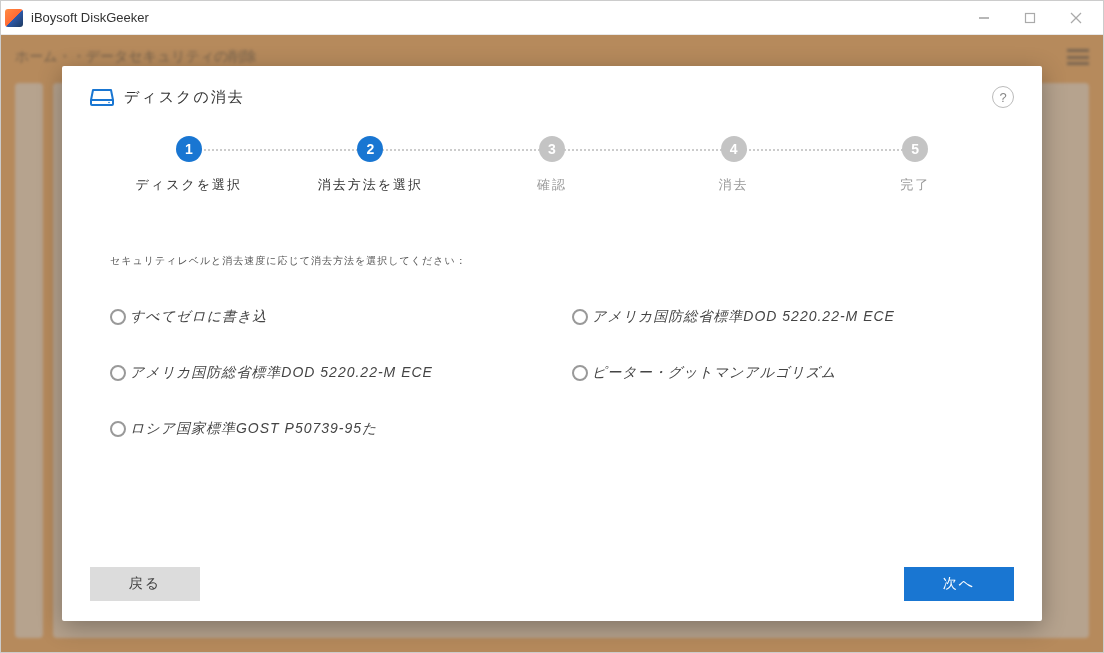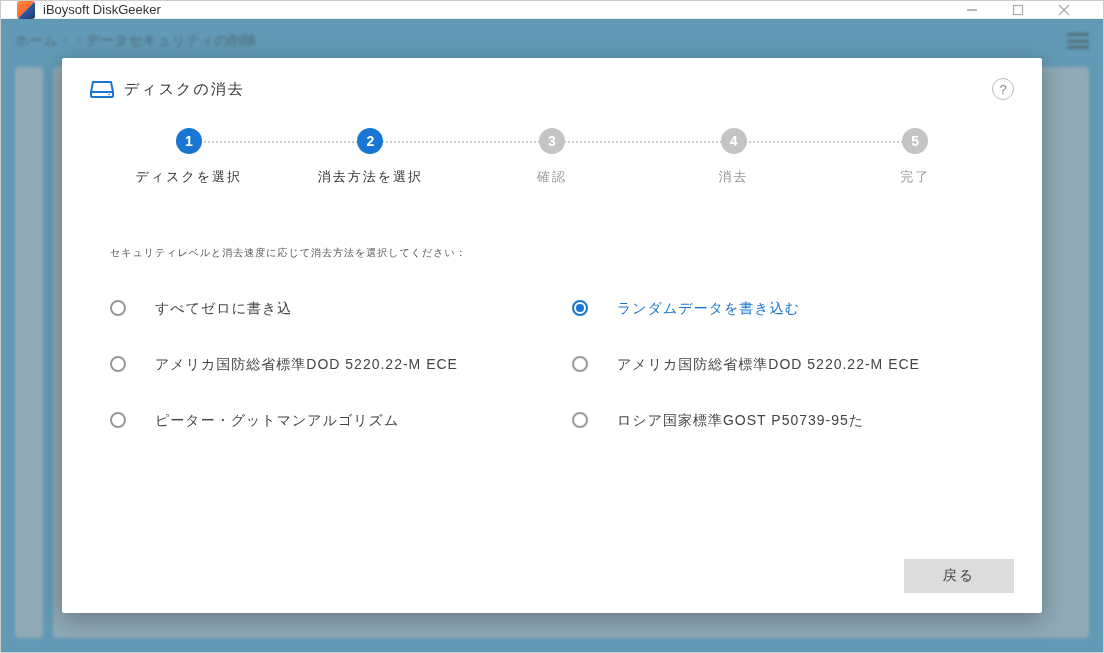--- a/index.html
+++ b/index.html
@@ -13,24 +13,24 @@
 .window {
   width: 1104px;
   height: 653px;
   background: #fff;
   border: 1px solid #ccc;
   display: flex;
   flex-direction: column;
   box-shadow: 0 2px 8px rgba(0,0,0,0.1);
 }
 .titlebar {
-  height: 18px;
-  display: flex;
-  align-items: center;
-  padding: 0 16px;
+  height: 34px;
+  display: flex;
+  align-items: center;
+  padding: 0 4px;
   background: #fff;
   border-bottom: 1px solid #e8e8e8;
 }
 .titlebar-icon {
   width: 18px;
   height: 18px;
   margin-right: 8px;
   background: linear-gradient(135deg, #ff8c42 0%, #ff6b35 50%, #2e5aac 50%, #1e3a5f 100%);
   border-radius: 3px;
 }
@@ -42,21 +42,21 @@
   display: flex;
   align-items: center;
   justify-content: center;
   color: #999;
   font-size: 14px;
 }
 
 .app-bg {
   flex: 1;
   position: relative;
-  background: #7dd3fc;
+  background: #fdba74;
   overflow: hidden;
   padding-left: 20px;
 }
 .bg-blur {
   position: absolute;
   inset: 0;
   filter: blur(1.5px);
   opacity: 0.55;
 }
 .bg-bar {
@@ -183,22 +183,24 @@
 .radio-grid {
   margin-top: 40px;
   padding: 0 20px;
   display: grid;
   grid-template-columns: 1fr 1fr;
   row-gap: 38px;
   column-gap: 40px;
 }
 .radio-item {
   display: flex;
-  gap: 29px;
+  align-items: center;
+  gap: 4px;
   cursor: pointer;
+  font-style: italic;
 }
 .radio-circle {
   width: 16px;
   height: 16px;
   border: 2px solid #999;
   border-radius: 50%;
   display: flex;
   align-items: center;
   justify-content: center;
   flex-shrink: 0;
@@ -212,21 +214,21 @@
   height: 8px;
   background: #1976d2;
   border-radius: 50%;
 }
 .radio-label { font-size: 14px; color: #444; letter-spacing: 1px; }
 .radio-item.selected .radio-label { color: #1976d2; }
 
 .dialog-footer {
   margin-top: auto;
   display: flex;
-  justify-content: flex-end;
+  justify-content: space-between;
   gap: 14px;
 }
 .btn {
   width: 110px;
   height: 34px;
   border: none;
   font-size: 14px;
   cursor: pointer;
   letter-spacing: 2px;
 }
@@ -315,41 +317,38 @@
             </div>
           </div>
 
         <div class="prompt">セキュリティレベルと消去速度に応じて消去方法を選択してください：</div>
 
         <div class="radio-grid" id="radio-grid">
             <div class="radio-item">
               <span class="radio-circle"></span>
               <span class="radio-label">すべてゼロに書き込</span>
             </div>
-            <div class="radio-item selected">
-              <span class="radio-circle"></span>
-              <span class="radio-label">ランダムデータを書き込む</span>
-            </div>
             <div class="radio-item">
               <span class="radio-circle"></span>
               <span class="radio-label">アメリカ国防総省標準DOD 5220.22-M ECE</span>
             </div>
             <div class="radio-item">
               <span class="radio-circle"></span>
               <span class="radio-label">アメリカ国防総省標準DOD 5220.22-M ECE</span>
             </div>
             <div class="radio-item">
               <span class="radio-circle"></span>
               <span class="radio-label">ピーター・グットマンアルゴリズム</span>
             </div>
             <div class="radio-item">
               <span class="radio-circle"></span>
               <span class="radio-label">ロシア国家標準GOST P50739-95た</span>
             </div>
           </div>
 
         <div class="dialog-footer">
           <button class="btn btn-back">戻る</button>
+          <button class="btn btn-next">次へ</button>
         </div>
       </div>
     </div>
   </div>
 </div>
 
 </body></html>

